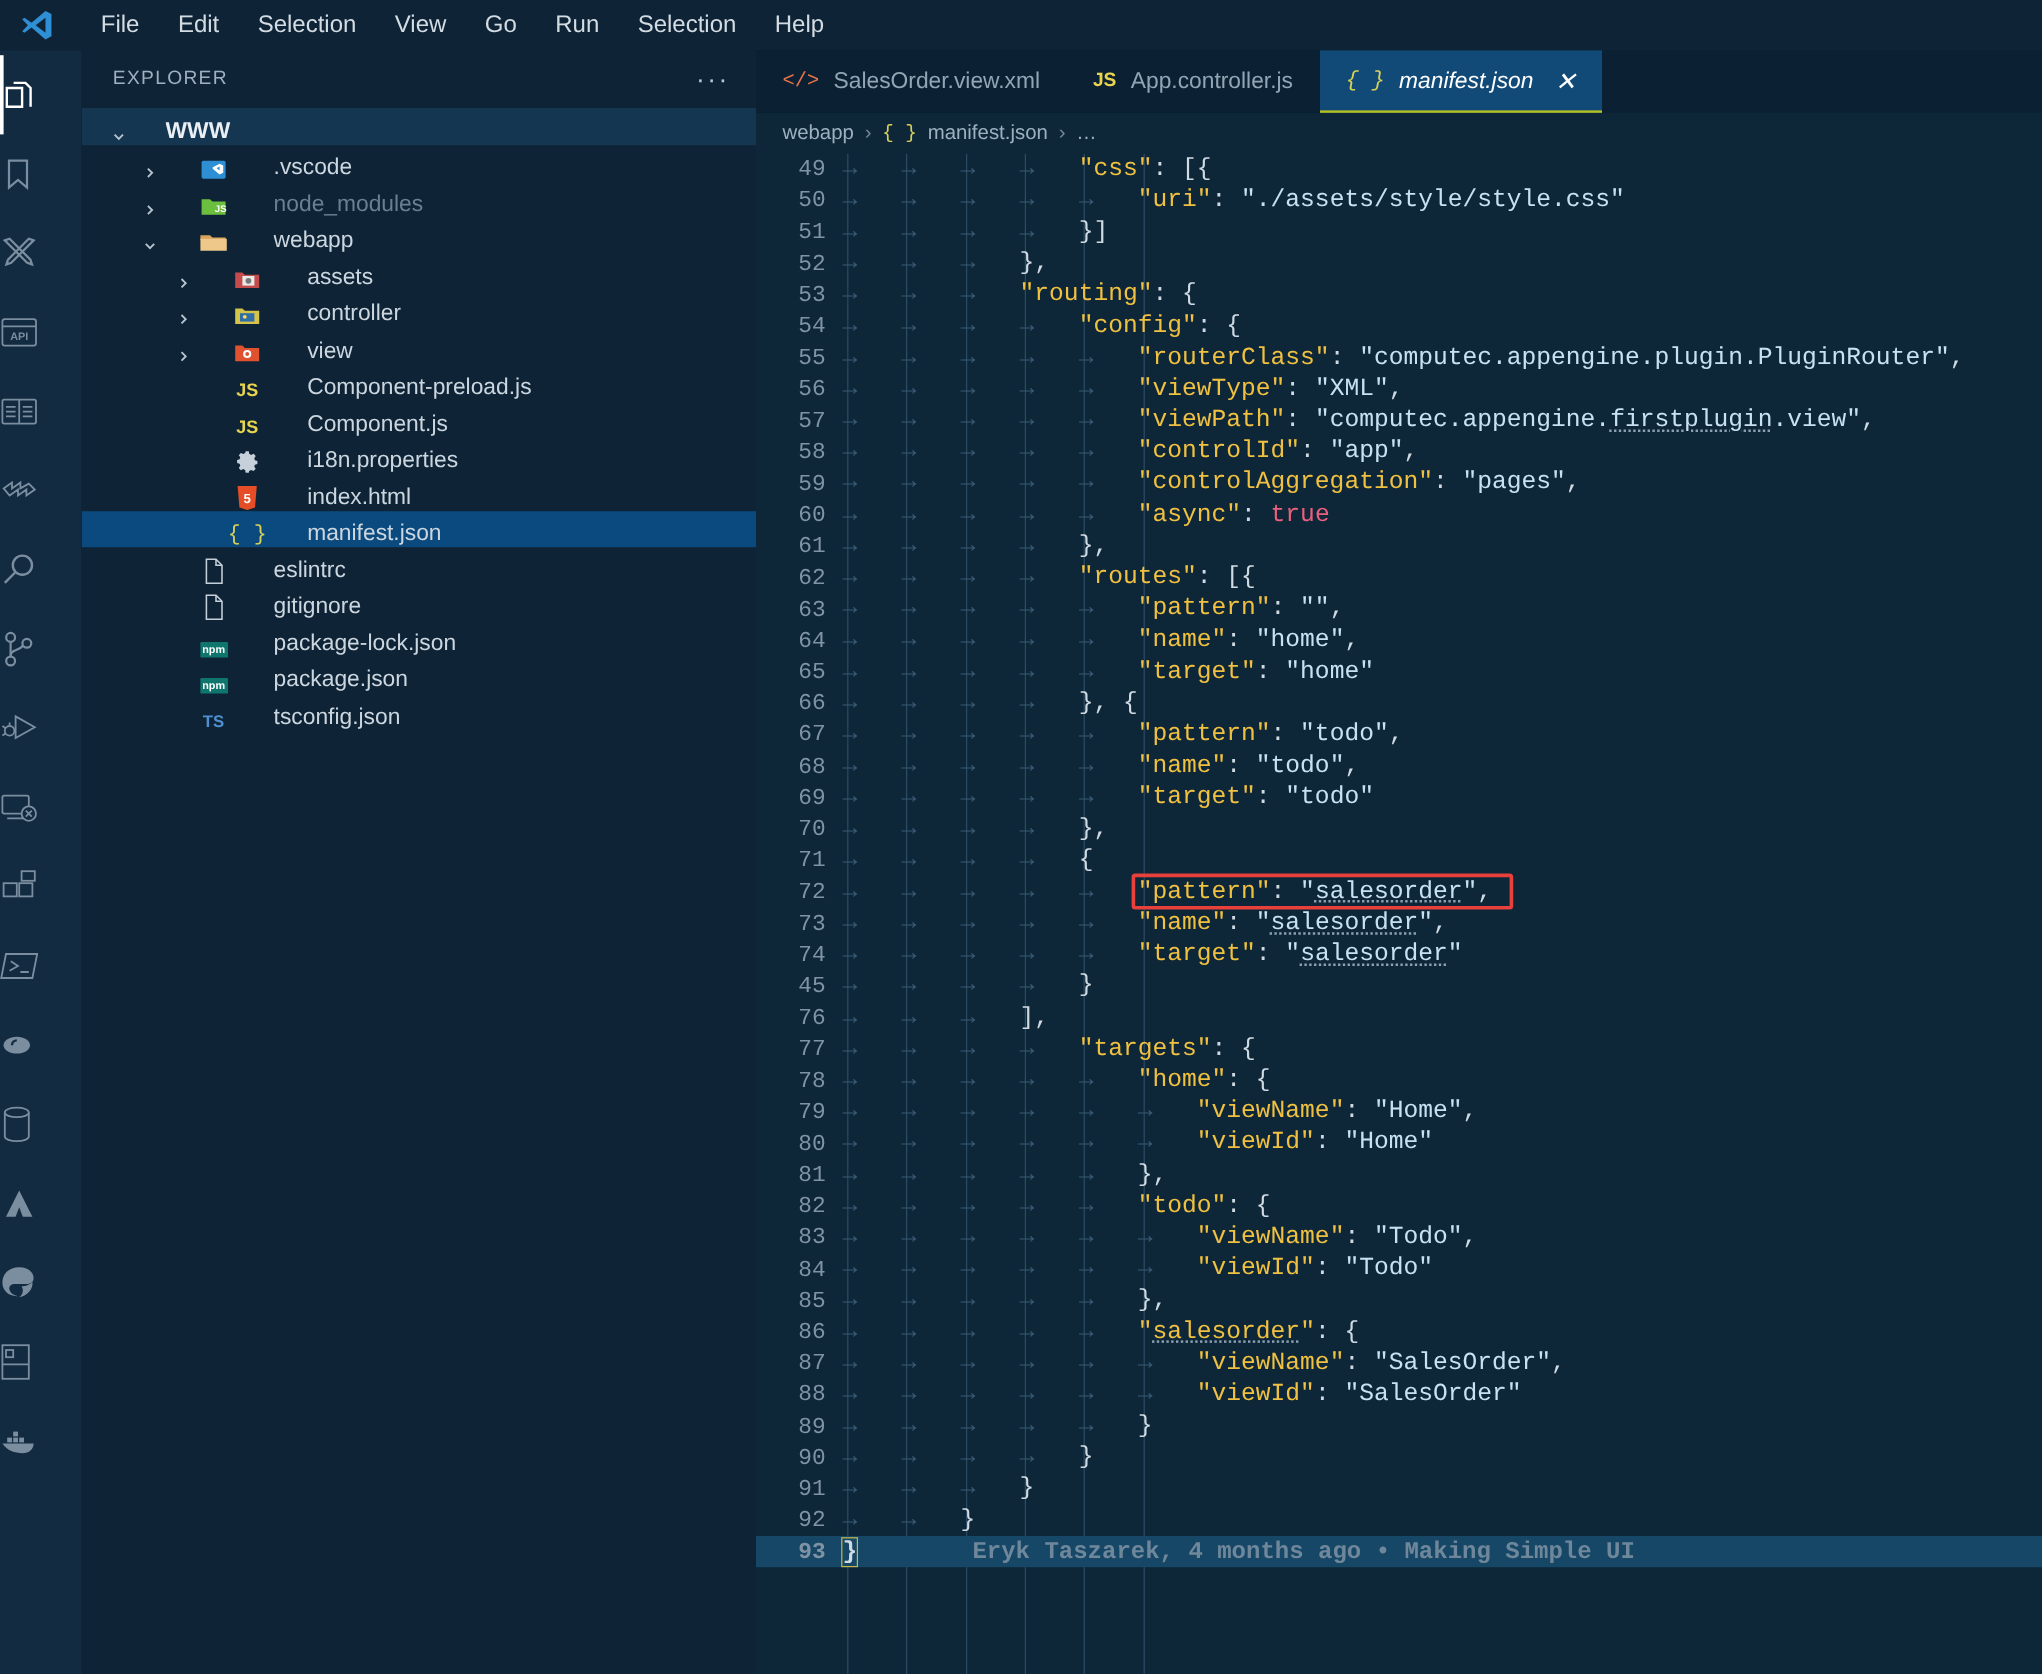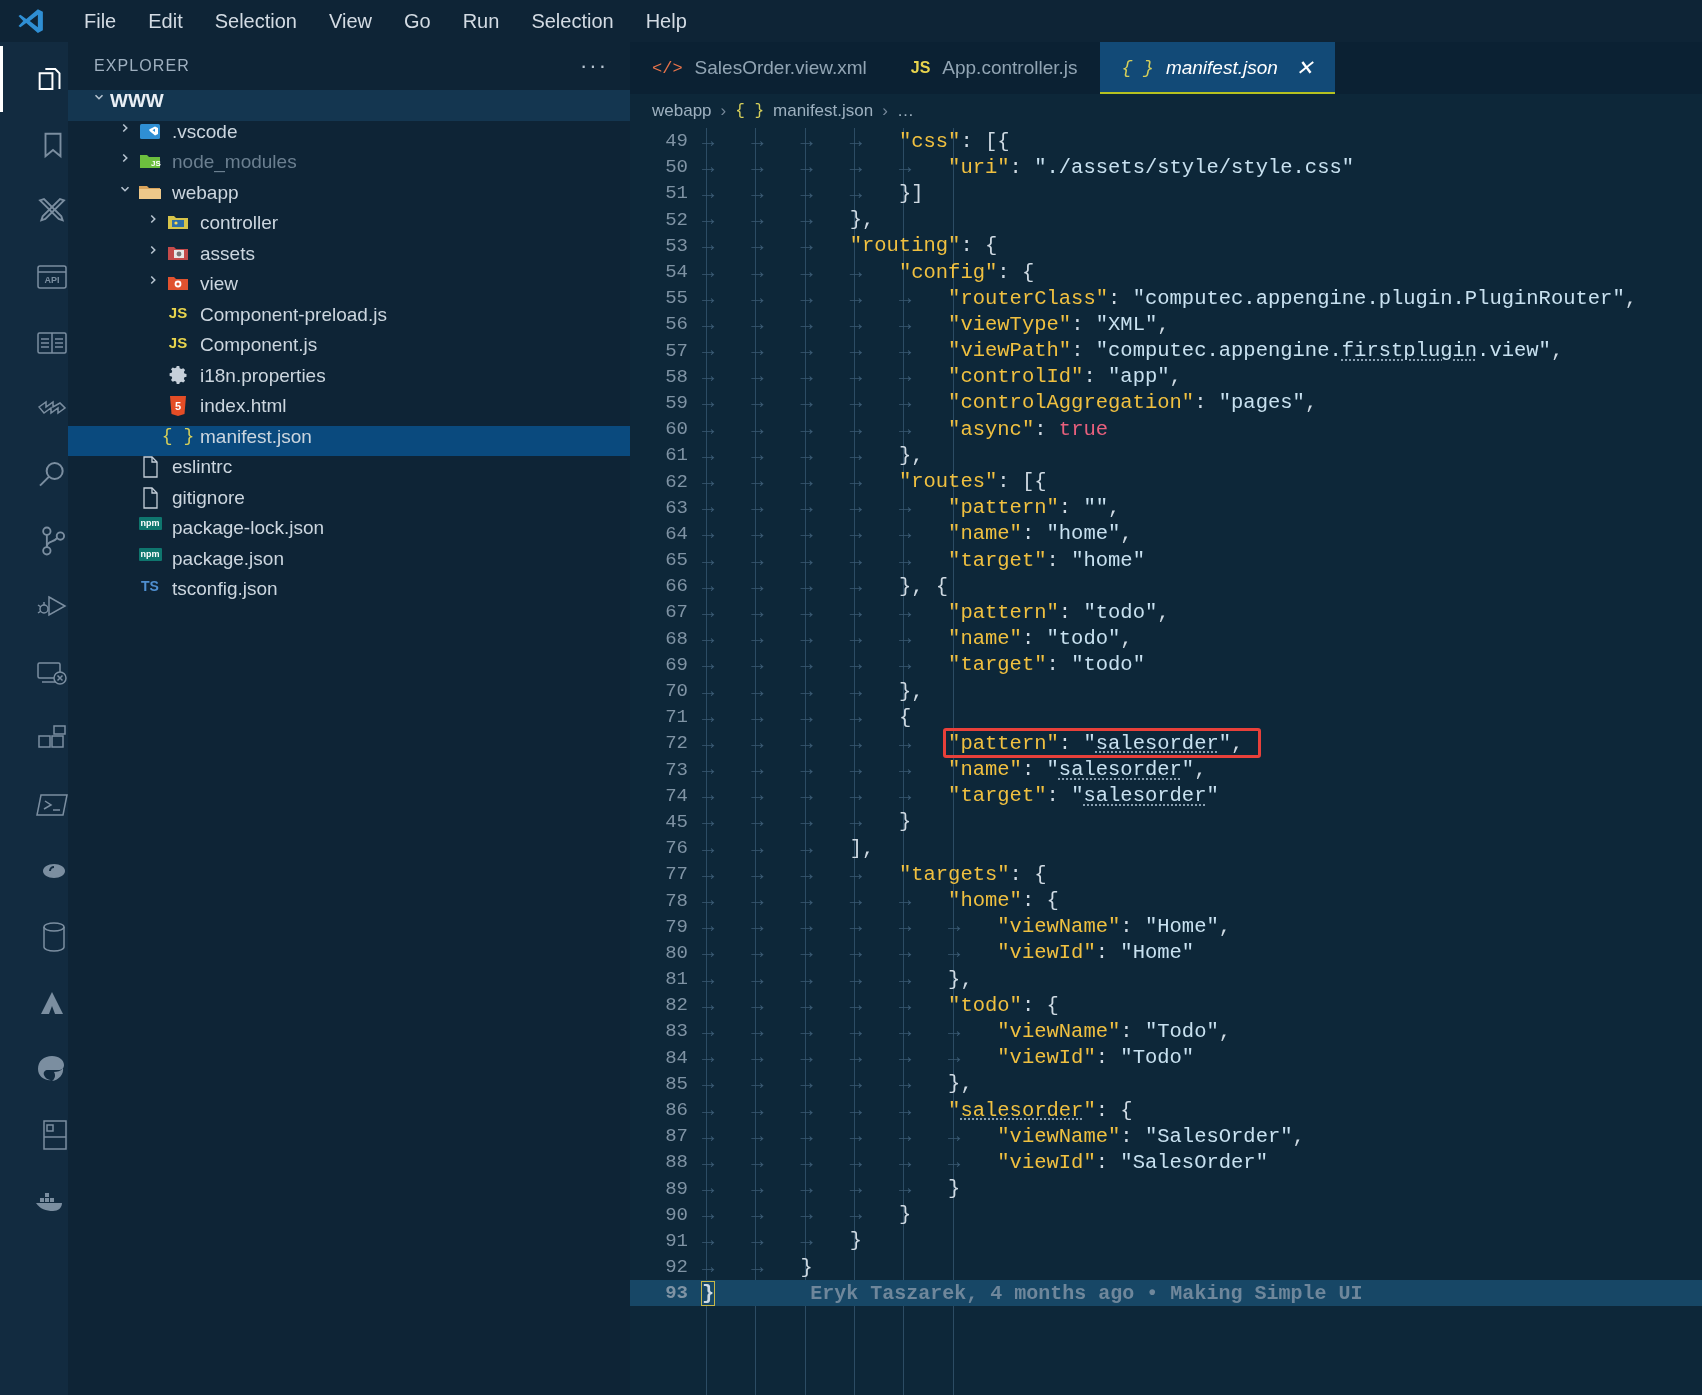--- a/index.html
+++ b/index.html
@@ -32,21 +32,21 @@
   
   .activitybar {
     width: 68px; flex: 0 0 68px;
     background: #122b40;
     display: flex; flex-direction: column; align-items: center;
     padding-top: 4px;
     overflow: hidden;
   }
   .act-icon {
     width: 68px; height: 66px;
-    display: flex; align-items: center; justify-content: flex-end;
+    display: flex; align-items: center; justify-content: flex-start;
     position: relative; color: #7b8ea0;
   }
   .act-icon.active { color: #ffffff; }
   .act-icon.active::before {
     content: ""; position: absolute; left: 0; top: 0; bottom: 0;
     width: 3px; background: #ffffff;
   }
   .act-icon svg { display: block; }
 
   
@@ -61,22 +61,22 @@
     display: flex; align-items: center; justify-content: space-between;
     padding: 0 22px 0 26px;
   }
   .sidebar-title {
     color: #9fb0c0; font-size: 16px; letter-spacing: 1.1px;
   }
   .sidebar-more { color: #b9c6d2; font-size: 22px; line-height: 10px; letter-spacing: 2px; }
 
   .tree { flex: 1 1 auto; overflow: hidden; font-size: 19px; }
   .row {
-    display: flex; align-items: flex-start; height: 30.5px;
-    color: #ccd6df; white-space: nowrap; cursor: pointer;
+    display: flex; align-items: flex-end; height: 30.5px;
+    color: #ccd6df; white-space: nowrap; cursor: pointer; gap: 28px;
   }
   .row.root {
     background: #143650; color: #e9eff5; font-weight: bold; font-size: 19px;
   }
   .row.selected { background: #0a4a7e; }
   .row.dim { color: #6b7f90; }
   .chev {
     width: 22px; display: inline-flex; align-items: center; justify-content: center;
     color: #b6c4d0; flex: 0 0 22px;
   }
@@ -398,42 +398,42 @@
         </div>
 
         <div class="row" style="padding-left:74px">
           <span class="chev">
             <svg width="14" height="14" viewBox="0 0 16 16" fill="none" stroke="currentColor" stroke-width="1.8">
                 <path d="M6 4l4 4-4 4"></path>
               </svg>
           </span>
           <span class="ficon">
             <svg width="22" height="20" viewBox="0 0 22 20">
-                <path d="M1 4h6l2 2h12v11H1z" fill="#d6c44a"></path>
-                <rect x="5" y="8" width="12" height="7" fill="#2f6fa8"></rect>
-                <circle cx="9" cy="11" r="1.6" fill="#ffd84d"></circle>
-              </svg>
-          </span>
-          <span class="lbl">controller</span>
+                <path d="M1 4h6l2 2h12v11H1z" fill="#c44b4b"></path>
+                <rect x="7" y="7" width="10" height="8" fill="#e8e8e8"></rect>
+                <circle cx="12" cy="11" r="2.4" fill="#777"></circle>
+              </svg>
+          </span>
+          <span class="lbl">assets</span>
         </div>
 
         <div class="row" style="padding-left:74px">
           <span class="chev">
             <svg width="14" height="14" viewBox="0 0 16 16" fill="none" stroke="currentColor" stroke-width="1.8">
                 <path d="M6 4l4 4-4 4"></path>
               </svg>
           </span>
           <span class="ficon">
             <svg width="22" height="20" viewBox="0 0 22 20">
-                <path d="M1 4h6l2 2h12v11H1z" fill="#c44b4b"></path>
-                <rect x="7" y="7" width="10" height="8" fill="#e8e8e8"></rect>
-                <circle cx="12" cy="11" r="2.4" fill="#777"></circle>
-              </svg>
-          </span>
-          <span class="lbl">assets</span>
+                <path d="M1 4h6l2 2h12v11H1z" fill="#d6c44a"></path>
+                <rect x="5" y="8" width="12" height="7" fill="#2f6fa8"></rect>
+                <circle cx="9" cy="11" r="1.6" fill="#ffd84d"></circle>
+              </svg>
+          </span>
+          <span class="lbl">controller</span>
         </div>
 
         <div class="row" style="padding-left:74px">
           <span class="chev">
             <svg width="14" height="14" viewBox="0 0 16 16" fill="none" stroke="currentColor" stroke-width="1.8">
                 <path d="M6 4l4 4-4 4"></path>
               </svg>
           </span>
           <span class="ficon">
             <svg width="22" height="20" viewBox="0 0 22 20">

